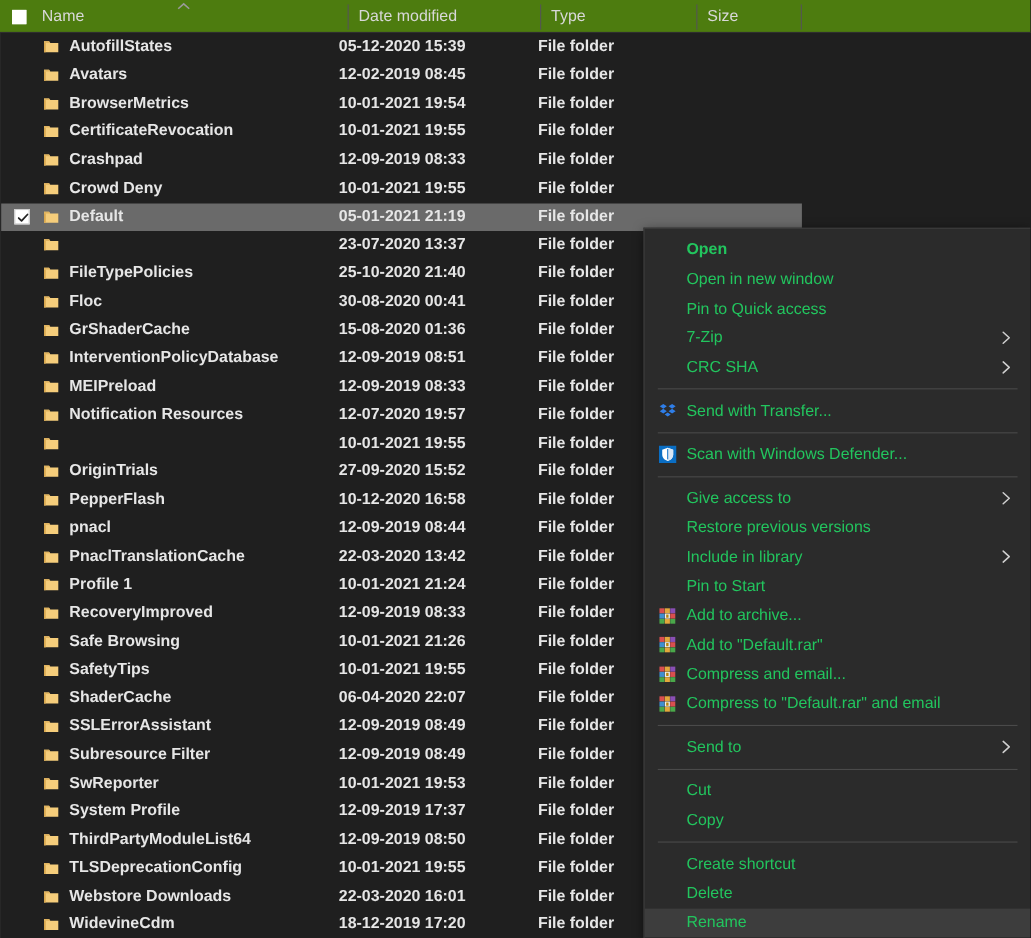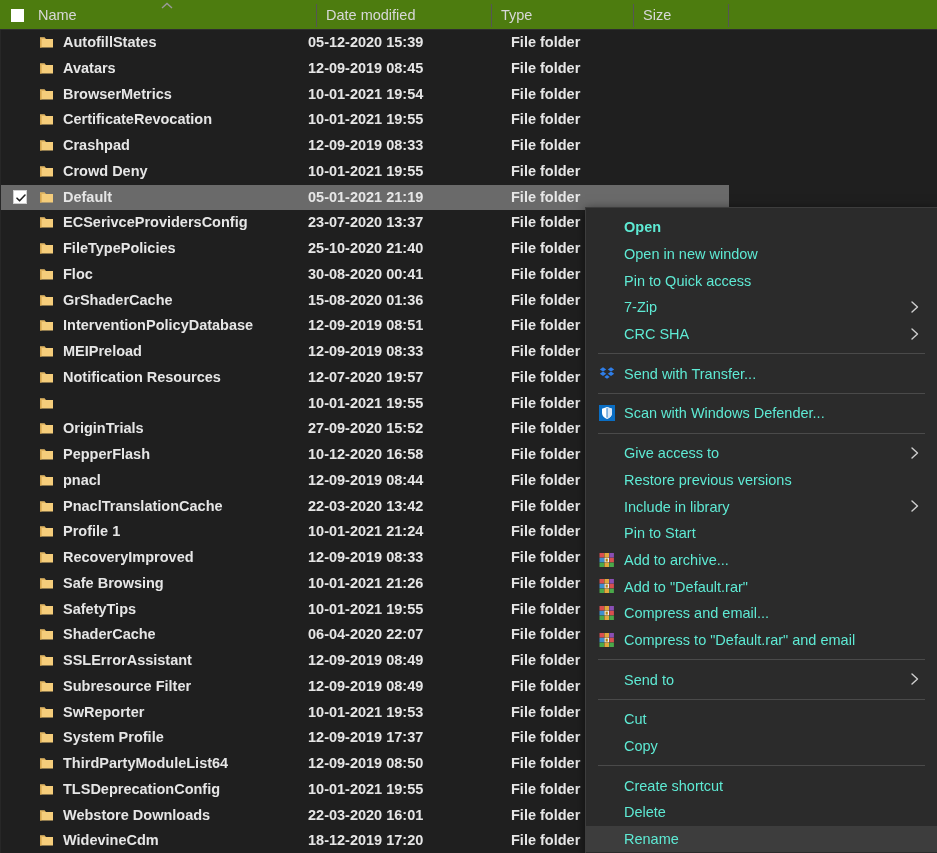--- a/index.html
+++ b/index.html
@@ -125,21 +125,21 @@
   }
   .cell-date {
     position: absolute;
     left: 307px;
     top: 0;
     height: 25.75px;
     line-height: 25.75px;
   }
   .cell-type {
     position: absolute;
-    left: 510px;
+    left: 488px;
     top: 0;
     height: 25.75px;
     line-height: 25.75px;
   }
   .cell-size {
     position: absolute;
     left: 641px;
     top: 0;
     height: 25.75px;
     line-height: 25.75px;
@@ -161,21 +161,21 @@
     overflow: hidden;
   }
   .menu-item {
     position: relative;
     height: 26.7px;
     display: flex;
     align-items: center;
     padding-left: 38px;
     padding-right: 30px;
     white-space: nowrap;
-    color: #5eead4;
+    color: #22c55e;
   }
   .menu-item.bold { font-weight: bold; }
   .menu-item.highlighted { background: #3d3d3d; }
   .menu-sep {
     height: 1px;
     background: #4a4a4a;
     margin: 6px 12px 6px 12px;
   }
   .menu-icon {
     position: absolute;
@@ -246,21 +246,21 @@
         </div>
         <div class="file-row">
           <div class="folder-icon">
             <svg width="15" height="15" viewBox="0 0 15 15">
               <path d="M1 2.5 h4.6 l1.1 1.5 H14 v8.5 H1 Z" fill="#f5cd7b"></path>
               <path d="M1 2.5 h4.6 l1.1 1.5 H1 Z" fill="#e0b35f"></path>
               <rect x="1" y="4" width="1.6" height="8.5" fill="#d8a84f"></rect>
             </svg>
           </div>
           <div class="cell-name">Avatars</div>
-          <div class="cell-date">12-09-2019 08:45</div>
+          <div class="cell-date">12-02-2019 08:45</div>
           <div class="cell-type">File folder</div>
           <div class="cell-size"></div>
         </div>
         <div class="file-row">
           <div class="folder-icon">
             <svg width="15" height="15" viewBox="0 0 15 15">
               <path d="M1 2.5 h4.6 l1.1 1.5 H14 v8.5 H1 Z" fill="#f5cd7b"></path>
               <path d="M1 2.5 h4.6 l1.1 1.5 H1 Z" fill="#e0b35f"></path>
               <rect x="1" y="4" width="1.6" height="8.5" fill="#d8a84f"></rect>
             </svg>
@@ -328,21 +328,20 @@
           <div class="cell-size"></div>
         </div>
         <div class="file-row">
           <div class="folder-icon">
             <svg width="15" height="15" viewBox="0 0 15 15">
               <path d="M1 2.5 h4.6 l1.1 1.5 H14 v8.5 H1 Z" fill="#f5cd7b"></path>
               <path d="M1 2.5 h4.6 l1.1 1.5 H1 Z" fill="#e0b35f"></path>
               <rect x="1" y="4" width="1.6" height="8.5" fill="#d8a84f"></rect>
             </svg>
           </div>
-          <div class="cell-name">ECSerivceProvidersConfig</div>
           <div class="cell-date">23-07-2020 13:37</div>
           <div class="cell-type">File folder</div>
           <div class="cell-size"></div>
         </div>
         <div class="file-row">
           <div class="folder-icon">
             <svg width="15" height="15" viewBox="0 0 15 15">
               <path d="M1 2.5 h4.6 l1.1 1.5 H14 v8.5 H1 Z" fill="#f5cd7b"></path>
               <path d="M1 2.5 h4.6 l1.1 1.5 H1 Z" fill="#e0b35f"></path>
               <rect x="1" y="4" width="1.6" height="8.5" fill="#d8a84f"></rect>

